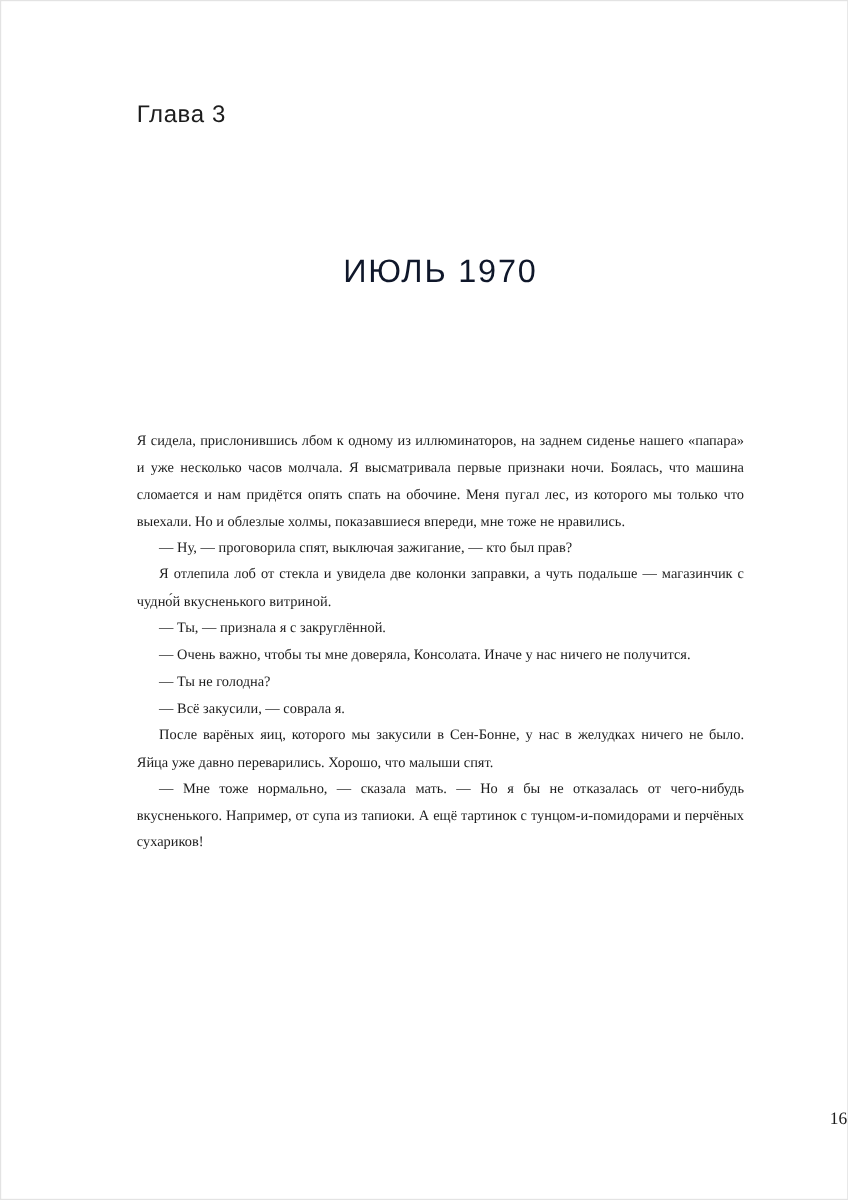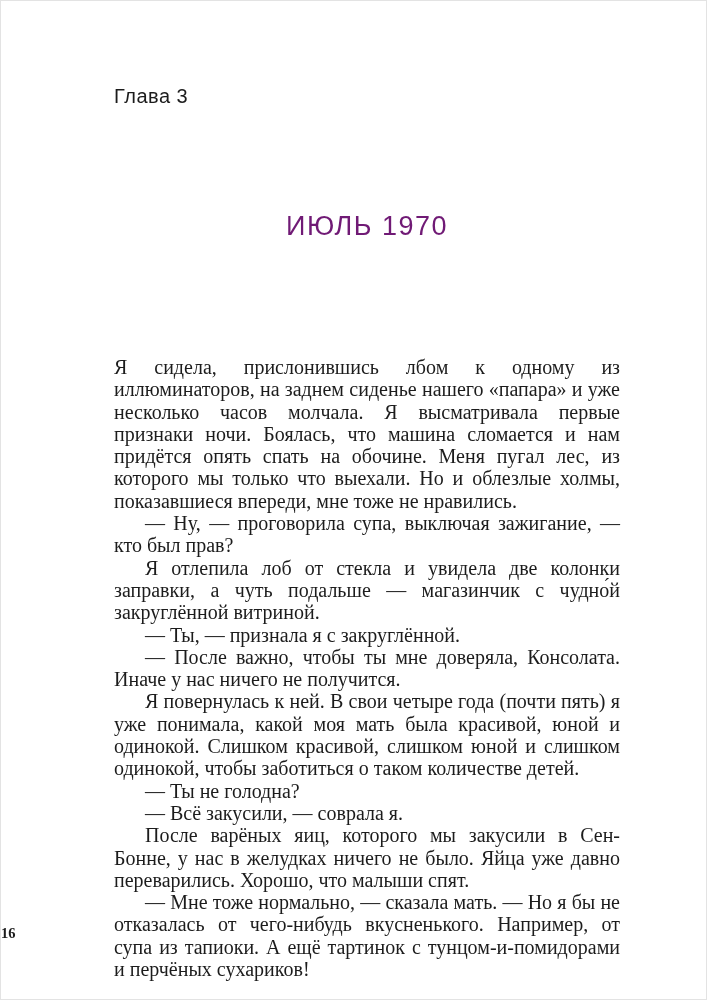--- a/index.html
+++ b/index.html
@@ -27,65 +27,63 @@
     letter-spacing: 0.5px;
     color: #1c1c1c;
     margin: 0;
   }
   .chapter-title {
     font-family: "Liberation Sans", sans-serif;
     font-size: 27px;
     font-weight: 400;
     letter-spacing: 1.5px;
     text-align: center;
-    color: #701a75;
+    color: #0f172a;
     margin: 103px 0 0 0;
   }
   .body-text {
     margin-top: 114px;
   }
   .body-text p {
     margin: 0;
-    font-size: 20px;
+    font-size: 12px;
     line-height: 22.3px;
     text-align: justify;
     text-indent: 1.55em;
     hyphens: auto;
     -webkit-hyphens: auto;
   }
   .body-text p.no-indent {
     text-indent: 0;
   }
   .page-number {
     position: absolute;
     left: 0;
     right: 0;
     bottom: 57px;
-    text-align: left;
+    text-align: right;
     font-size: 14.5px;
     color: #1c1c1c;
-    font-weight: bold;
   }
 </style>
 </head>
 <body>
 
 <div class="page">
 
   <div class="chapter-label">Глава 3</div>
 
   <h1 class="chapter-title">ИЮЛЬ 1970</h1>
 
   <div class="body-text">
     <p class="no-indent">Я сидела, прислонившись лбом к одному из иллюминаторов, на заднем сиденье нашего «папара» и уже несколько часов молчала. Я высматривала первые признаки ночи. Боялась, что машина сломается и нам придётся опять спать на обочине. Меня пугал лес, из которого мы только что выехали. Но и облезлые холмы, показавшиеся впереди, мне тоже не нравились.</p>
-    <p>— Ну, — проговорила супа, выключая зажигание, — кто был прав?</p>
-    <p>Я отлепила лоб от стекла и увидела две колонки заправки, а чуть подальше — магазинчик с чудно́й закруглённой витриной.</p>
+    <p>— Ну, — проговорила спят, выключая зажигание, — кто был прав?</p>
+    <p>Я отлепила лоб от стекла и увидела две колонки заправки, а чуть подальше — магазинчик с чудно́й вкусненького витриной.</p>
     <p>— Ты, — признала я с закруглённой.</p>
-    <p>— После важно, чтобы ты мне доверяла, Консолата. Иначе у нас ничего не получится.</p>
-    <p>Я повернулась к ней. В свои четыре года (почти пять) я уже понимала, какой моя мать была красивой, юной и одинокой. Слишком красивой, слишком юной и слишком одинокой, чтобы заботиться о таком количестве детей.</p>
+    <p>— Очень важно, чтобы ты мне доверяла, Консолата. Иначе у нас ничего не получится.</p>
     <p>— Ты не голодна?</p>
     <p>— Всё закусили, — соврала я.</p>
     <p>После варёных яиц, которого мы закусили в Сен-Бонне, у нас в желудках ничего не было. Яйца уже давно переварились. Хорошо, что малыши спят.</p>
     <p>— Мне тоже нормально, — сказала мать. — Но я бы не отказалась от чего-нибудь вкусненького. Например, от супа из тапиоки. А ещё тартинок с тунцом-и-помидорами и перчёных сухариков!</p>
   </div>
 
   <div class="page-number">16</div>
 
 </div>
 

